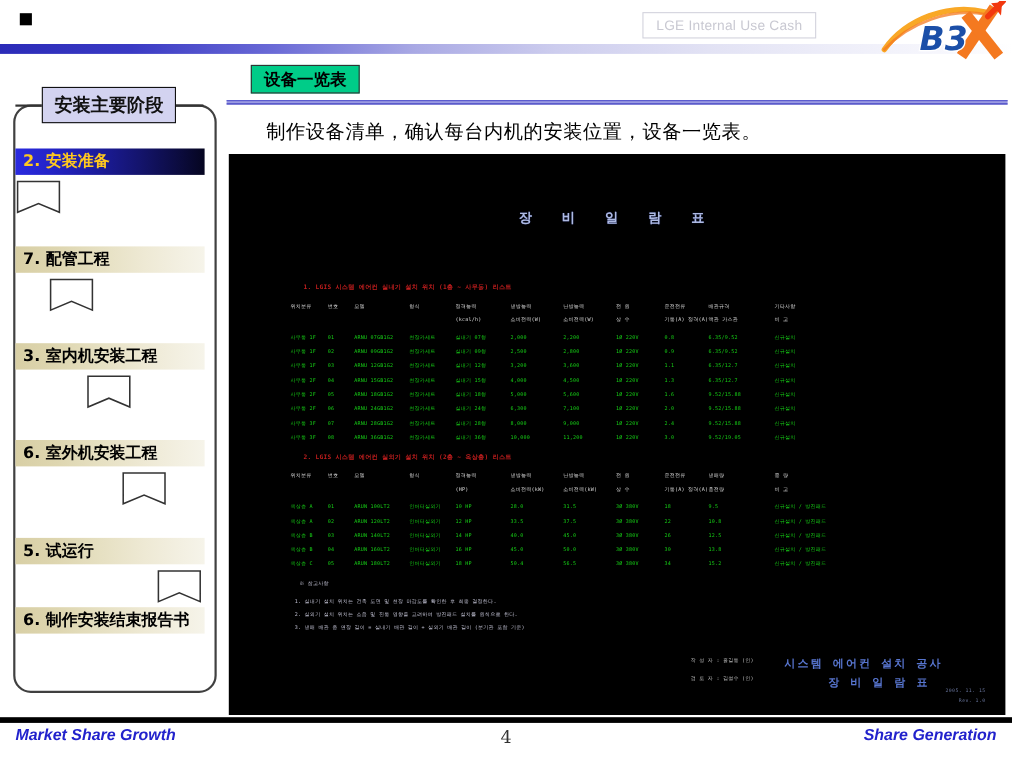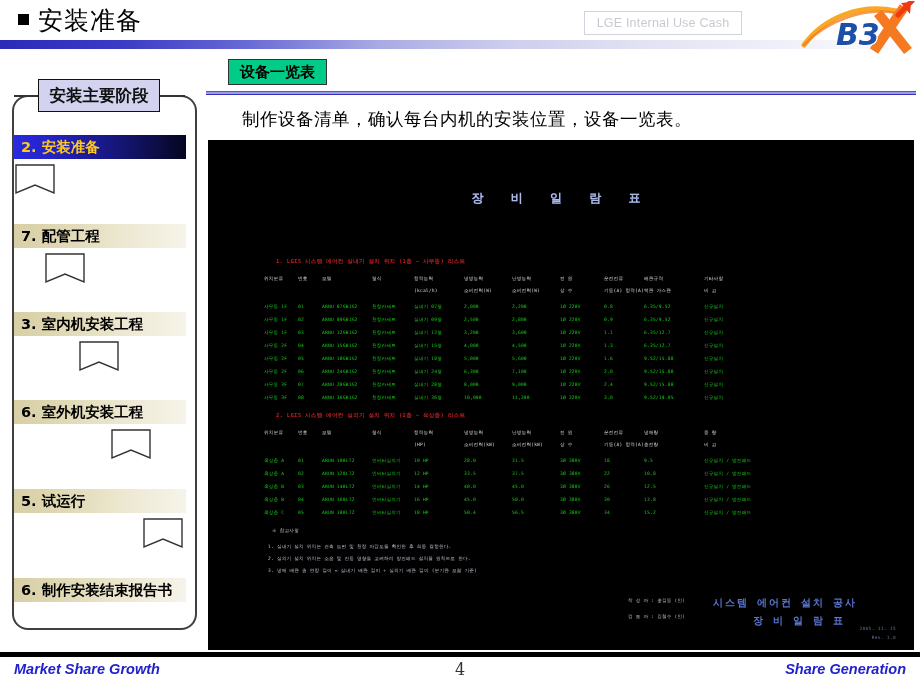--- a/index.html
+++ b/index.html
@@ -297,21 +297,21 @@
     text-align: center;
     font-family: "DejaVu Serif", "Liberation Serif", serif;
     font-size: 16px;
     color: #333333;
   }
 </style>
 </head>
 <body>
 
 <div id="slide-title">
-  <span class="bullet"></span><span>安装准备</span>
+  <span class="bullet"></span>
 </div>
 
 <div id="confidential-badge">LGE Internal Use Cash</div>
 
 <div id="header-rule"></div>
 
 <div id="brand-logo">
   <svg width="118" height="54" viewBox="0 0 118 54" xmlns="http://www.w3.org/2000/svg">
 
     <path d="M4 44 C 24 16, 62 2, 96 10" stroke="#f9a826" stroke-width="5" fill="none" stroke-linecap="round"></path>
@@ -359,21 +359,21 @@
   </svg>
 </div>
 
 <div class="stage-bar inactive" style="top:489px;">5. 试运行</div>
 <div class="chevron" style="left:142px; top:517px;">
   <svg width="42" height="40" viewBox="0 0 42 40" xmlns="http://www.w3.org/2000/svg">
     <path d="M2 2 L40 2 L40 30 L21 22 L2 30 Z" fill="#ffffff" stroke="#333333" stroke-width="1.4"></path>
   </svg>
 </div>
 
-<div class="stage-bar inactive" style="top:578px;">6. 制作安装结束报告书</div>
+<div class="stage-bar inactive" style="top:552px;">6. 制作安装结束报告书</div>
 
 <div id="section-badge">设备一览表</div>
 <div id="content-rule"></div>
 <div id="content-caption">制作设备清单，确认每台内机的安装位置，设备一览表。</div>
 
 <div id="screenshot">
   <div class="doc-title">장 비 일 람 표</div>
 
   <div class="tbl-heading" style="left:68px; top:118px;">1. LGIS 시스템 에어컨 실내기 설치 위치 (1층 ~ 사무동) 리스트</div>
   <div class="tbl-colhead" id="t1h1" style="left:56px; top:136px;"><span style="display:inline-block;width:34px">위치분류</span><span style="display:inline-block;width:24px">번호</span><span style="display:inline-block;width:50px">모델</span><span style="display:inline-block;width:42px">형식</span><span style="display:inline-block;width:50px">정격능력</span><span style="display:inline-block;width:48px">냉방능력</span><span style="display:inline-block;width:48px">난방능력</span><span style="display:inline-block;width:44px">전  원</span><span style="display:inline-block;width:40px">운전전류</span><span style="display:inline-block;width:60px">배관규격</span><span style="display:inline-block;width:60px">기타사항</span></div>

